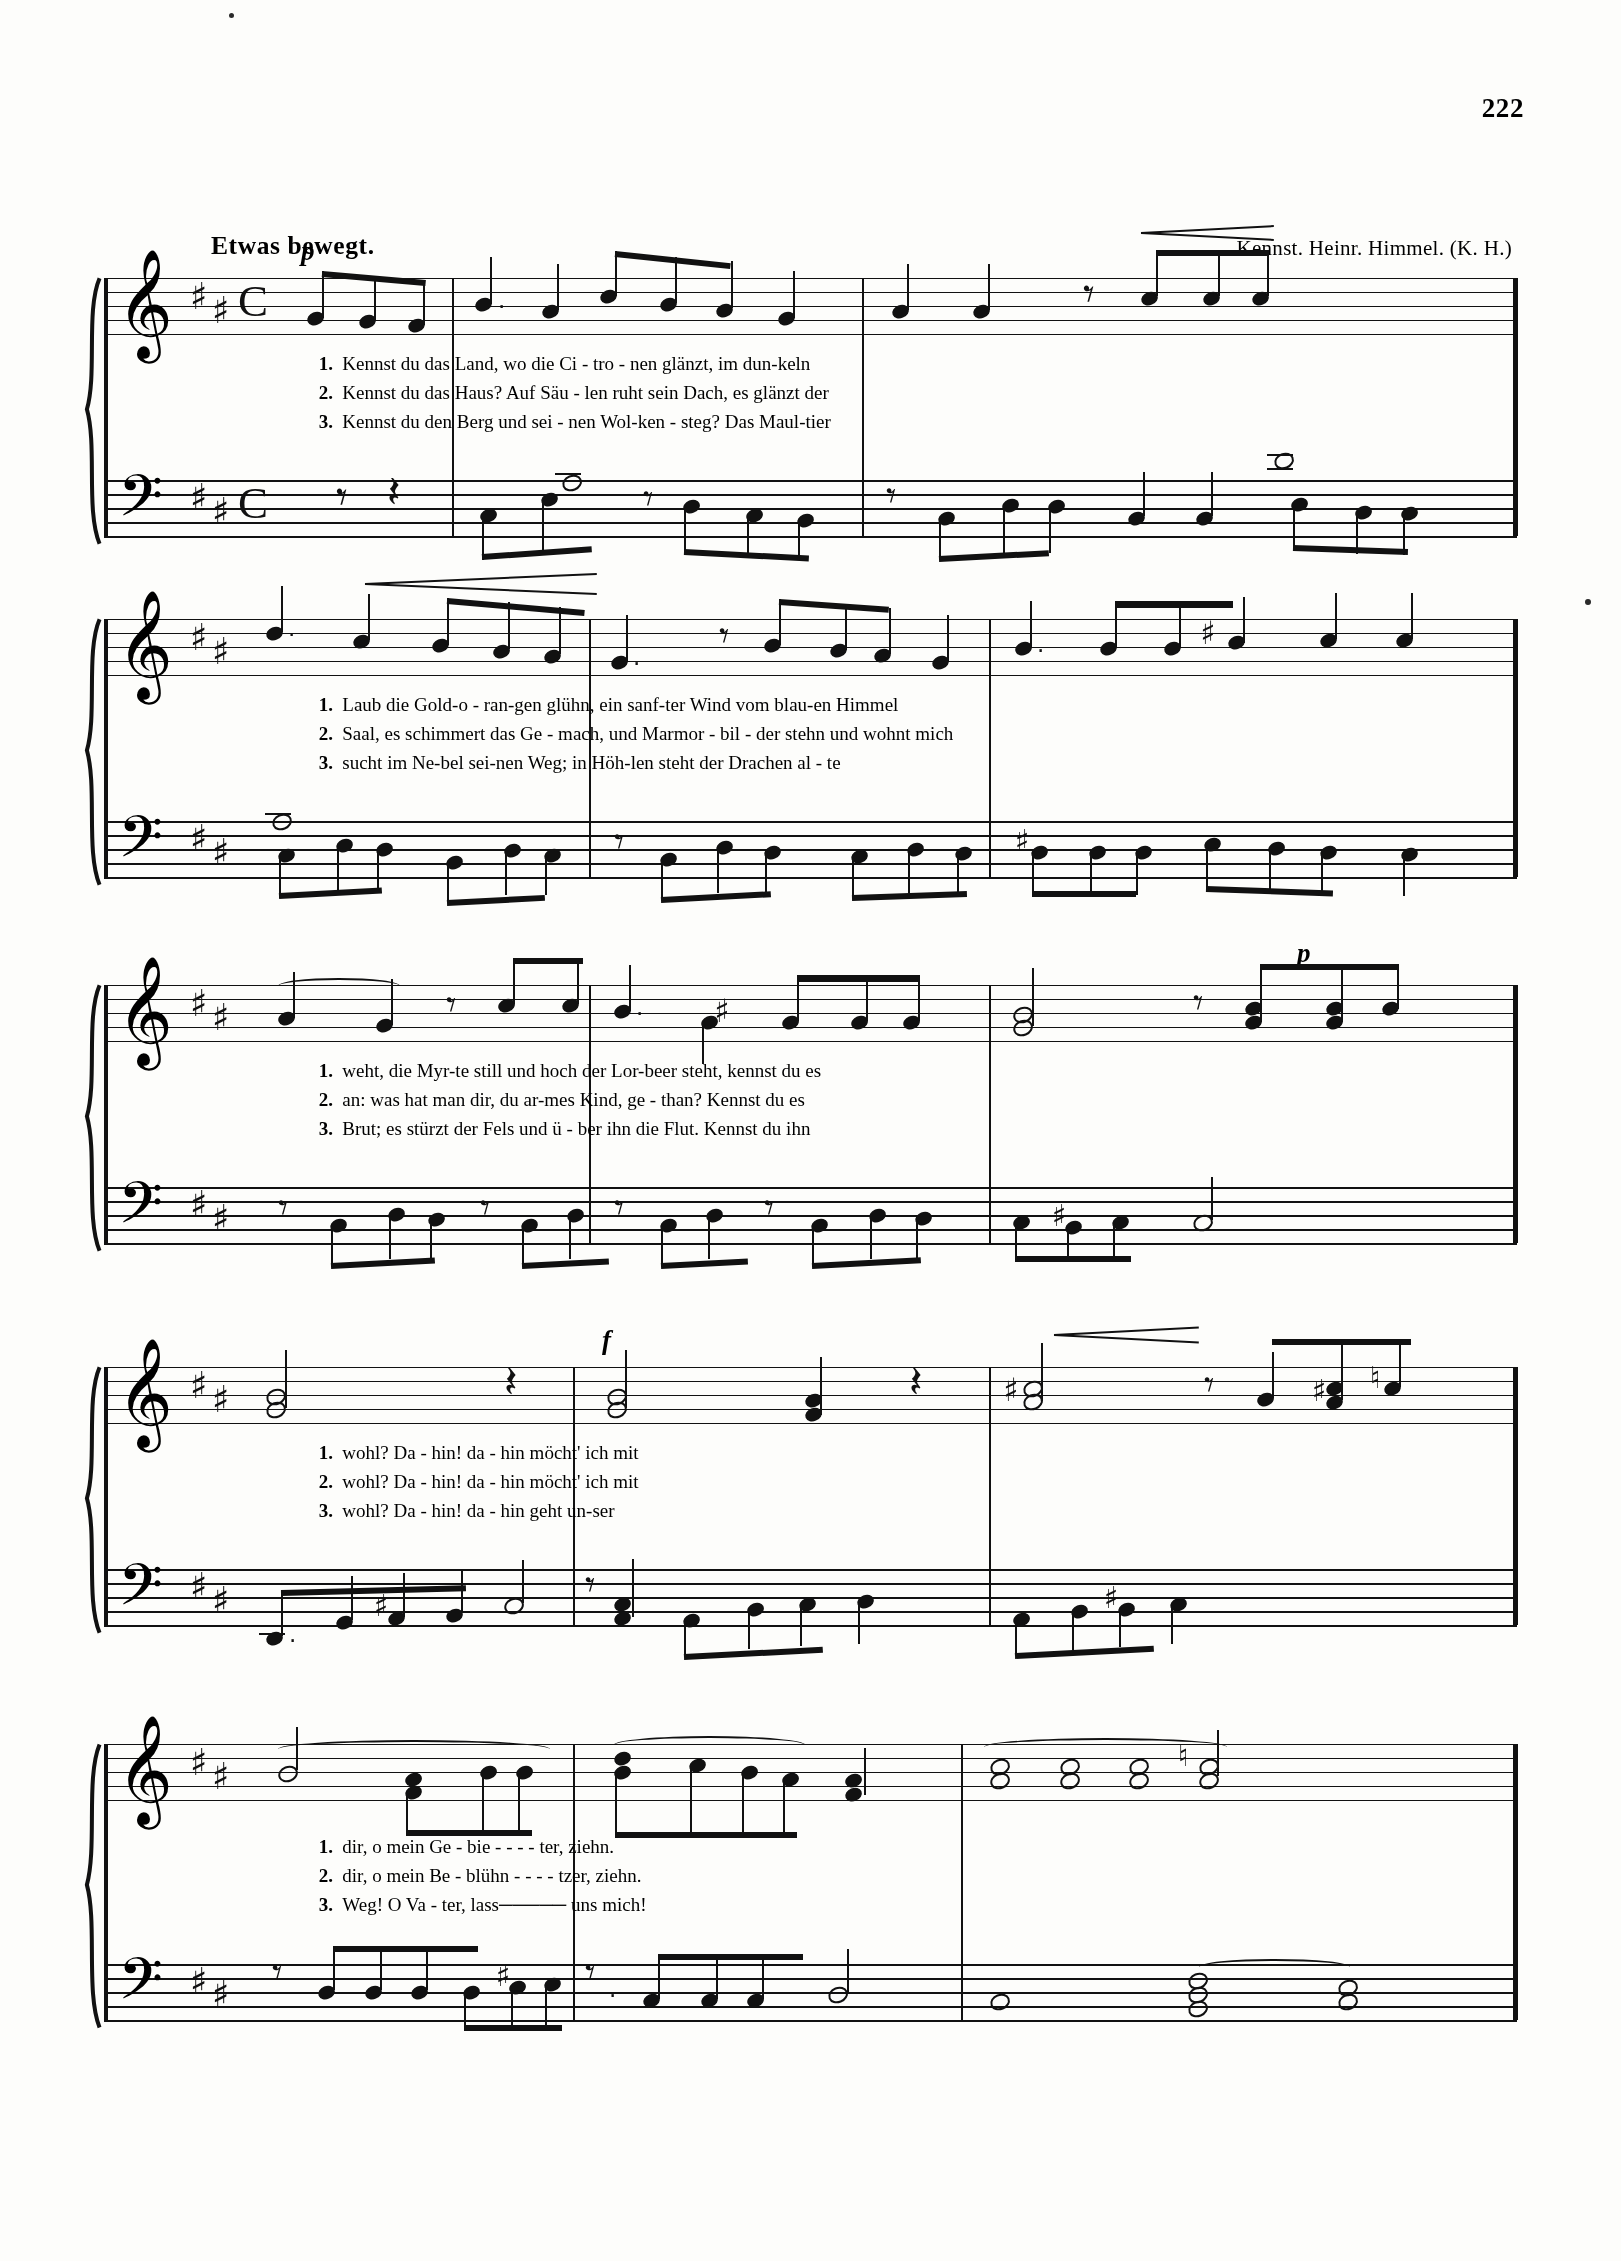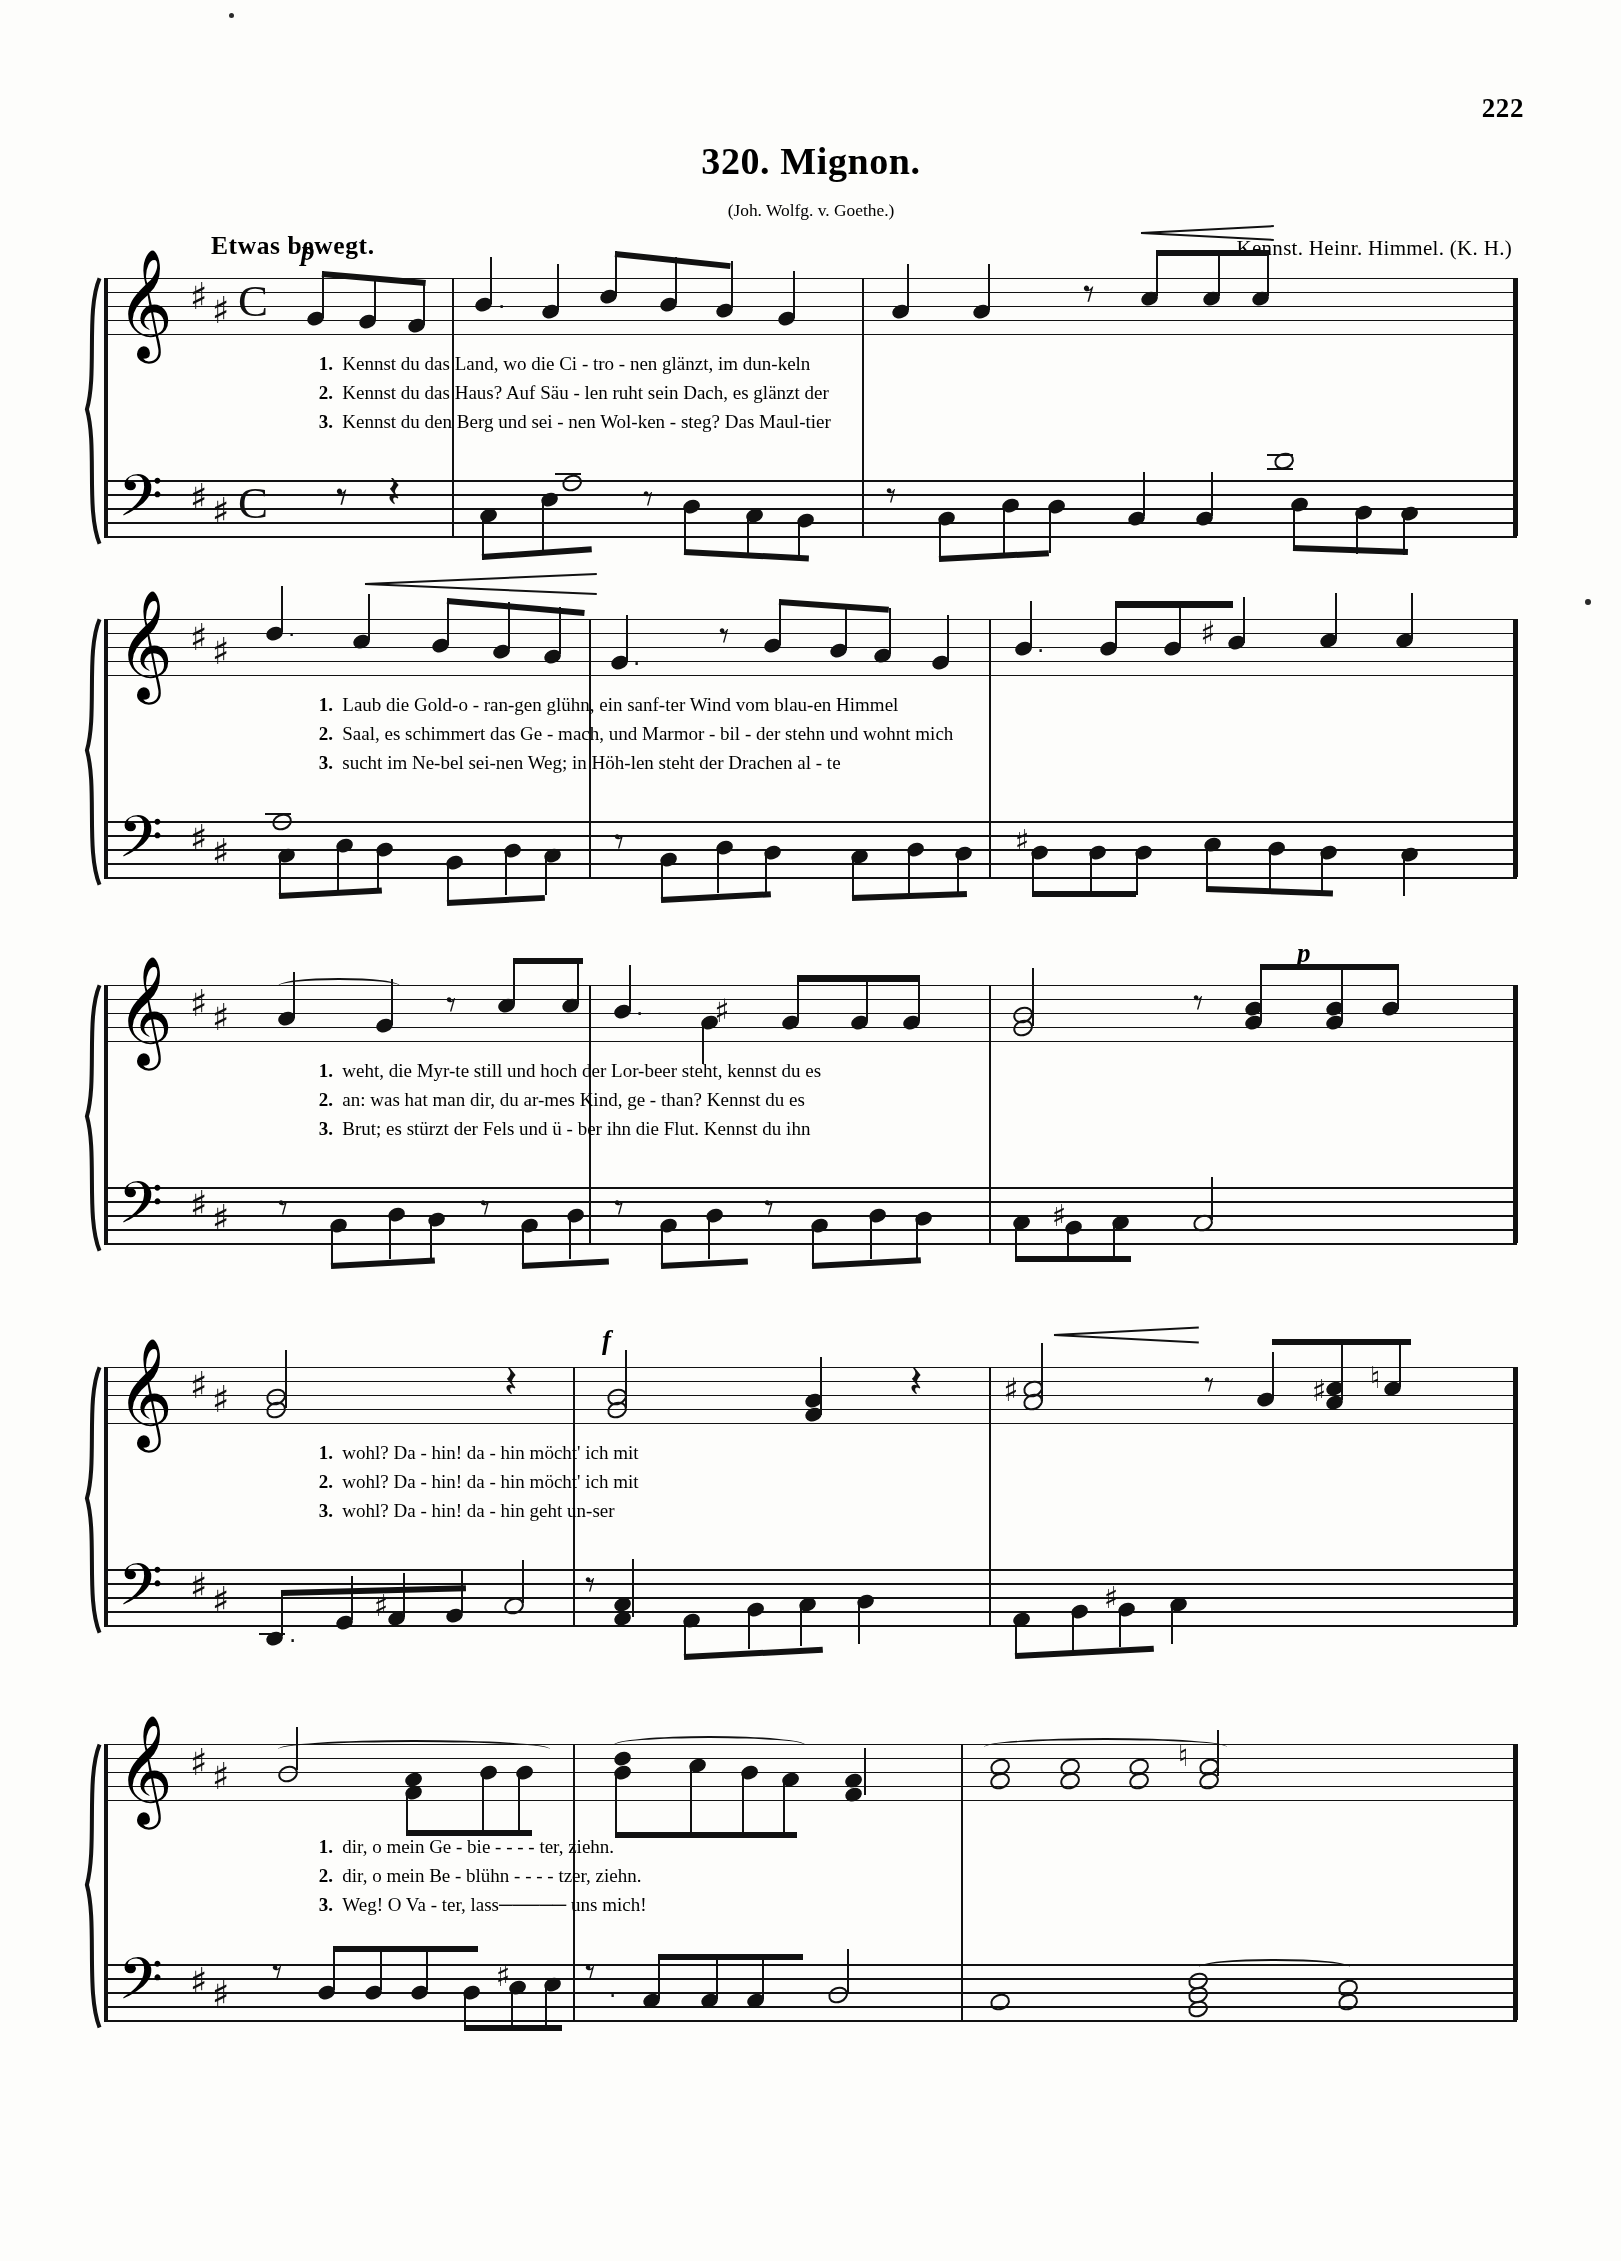--- a/index.html
+++ b/index.html
@@ -194,22 +194,20 @@
 </style>
 </head>
 <body>
 
 <div class="page">
 
   <div class="page-number">222</div>
   <div class="speck" style="top:12.7px;left:229px;width:5.2px;height:5.2px;"></div>
   <div class="speck" style="top:599px;left:1585px;width:5.8px;height:5.8px;"></div>
 
-  <div class="title">320. Mignon.</div>
-  <div class="subtitle">(Joh. Wolfg. v. Goethe.)</div>
   <div class="tempo">Etwas bewegt.</div>
   <div class="composer">Kennst. Heinr. Himmel. (K. H.)</div>
 
   <div class="system" style="top:266px;height:301px;">
 
     <div class="stafflines" style="top:11.6px;">
       <div class="staffline" style="top:0px;"></div>
       <div class="staffline" style="top:14px;"></div>
       <div class="staffline" style="top:28px;"></div>
       <div class="staffline" style="top:42px;"></div>

